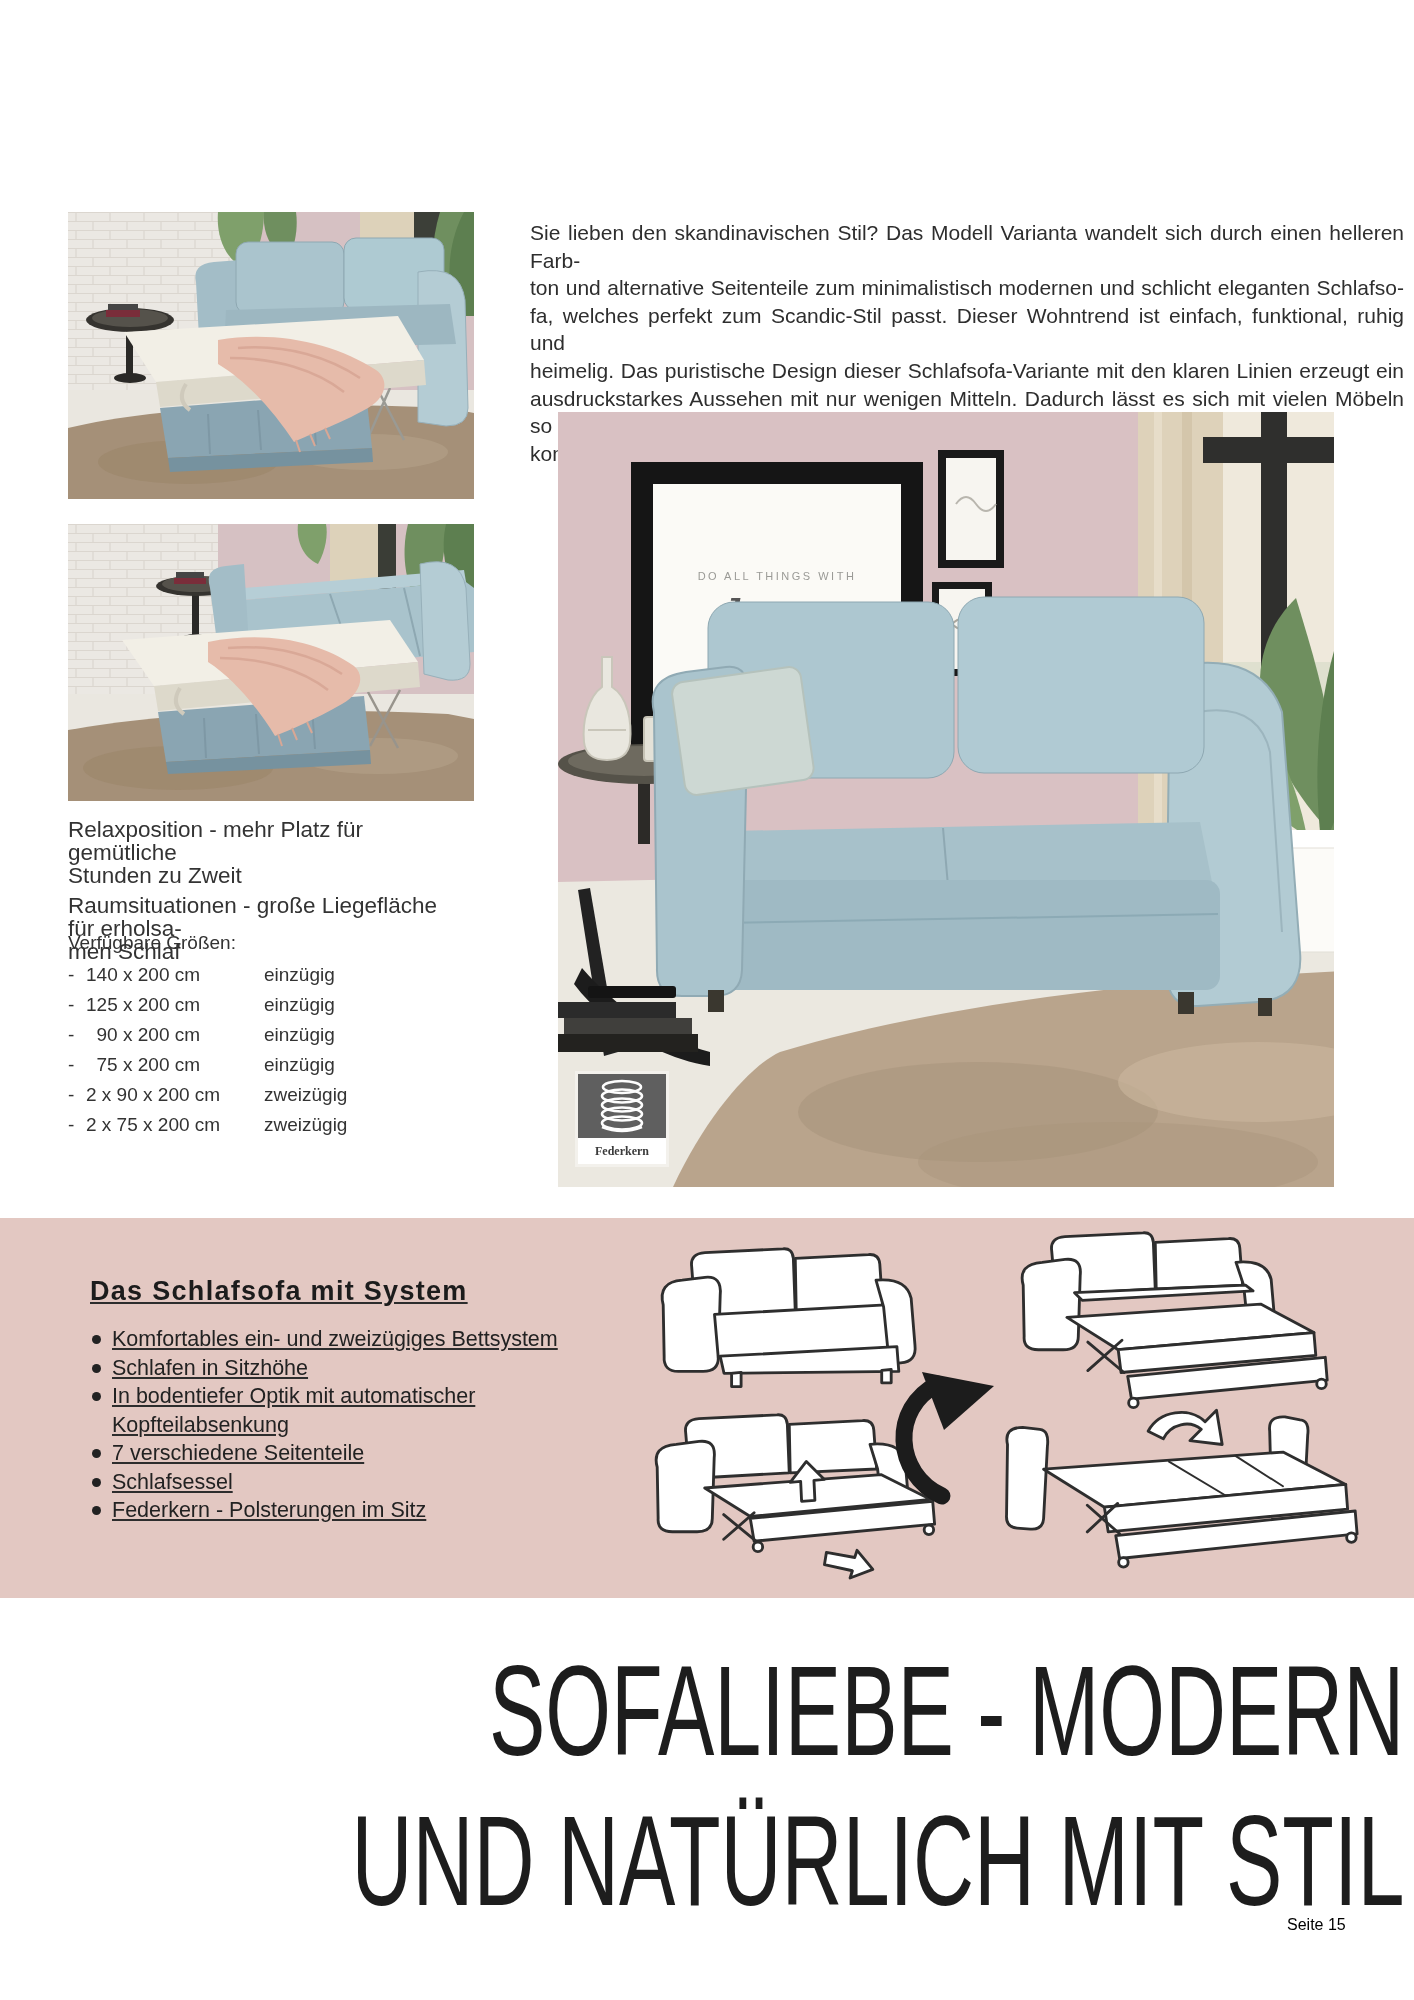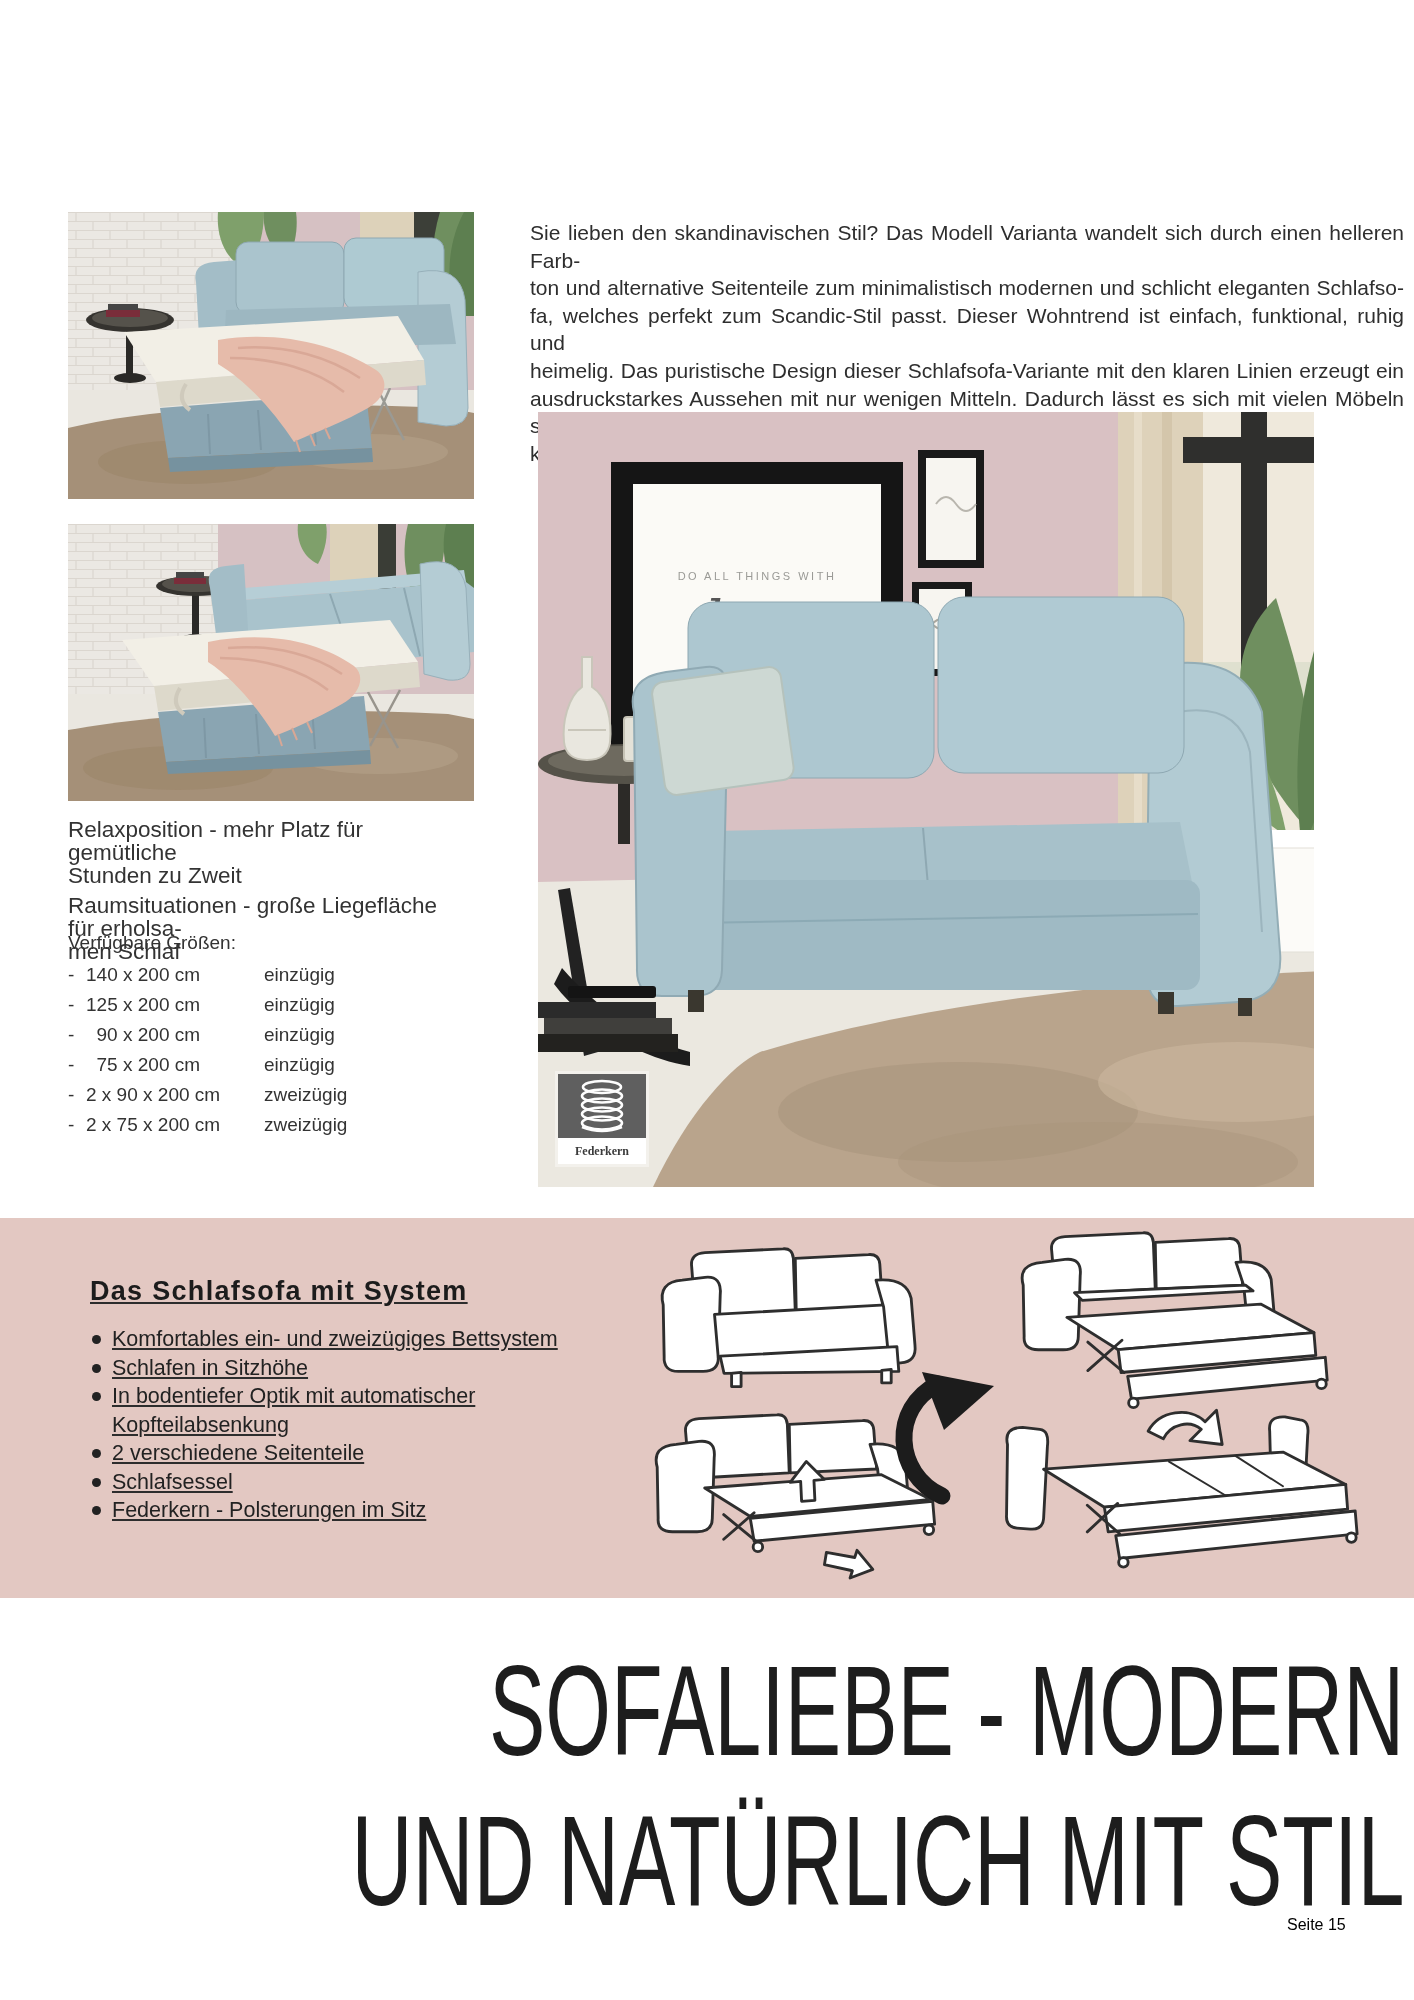--- a/index.html
+++ b/index.html
@@ -2,21 +2,21 @@
 <html><head>
 <meta charset="utf-8">
 <style>
   html,body{margin:0;padding:0;background:#fff;}
   .page{position:relative;width:1414px;height:2000px;background:#ffffff;overflow:hidden;
         font-family:"Liberation Sans", sans-serif;color:#2d2d2d;}
   figure{margin:0;padding:0;}
   .thumb{position:absolute;overflow:hidden;}
   .thumb1{left:68px;top:212px;width:406px;height:287px;}
   .thumb2{left:68px;top:524px;width:406px;height:277px;}
-  .main-photo{position:absolute;left:538px;top:412px;width:776px;height:775px;overflow:hidden;}
+  .main-photo{position:absolute;left:558px;top:412px;width:776px;height:775px;overflow:hidden;}
   .intro{position:absolute;left:530px;top:219px;width:874px;font-size:21px;line-height:27.6px;color:#2e2e2e;}
   .intro-line{text-align:justify;text-align-last:justify;}
   .intro-line.last{text-align-last:left;}
   .captions{position:absolute;left:68px;top:818px;width:400px;font-size:22.5px;line-height:23px;color:#333;}
   .caption-block{margin-bottom:7px;}
   .sizes{position:absolute;left:68px;top:932px;font-size:19px;color:#333;}
   .sizes-title{margin-bottom:6px;}
   .size-row{display:grid;grid-template-columns:18px 178px auto;line-height:30px;}
   .size-cell{white-space:pre;}
   .band{position:absolute;left:0;top:1218px;width:1414px;height:380px;background:#e3c8c2;}
@@ -289,21 +289,21 @@
     </div>
   </div>
 
   <section class="band">
     <div class="features">
       <h2>Das Schlafsofa mit System</h2>
       <ul>
         <li>Komfortables ein- und zweizügiges Bettsystem</li>
         <li>Schlafen in Sitzhöhe</li>
         <li>In bodentiefer Optik mit automatischer Kopfteilabsenkung</li>
-        <li>2 verschiedene Seitenteile</li>
+        <li>7 verschiedene Seitenteile</li>
         <li>Schlafsessel</li>
         <li>Federkern - Polsterungen im Sitz</li>
       </ul>
     </div>
 
     <svg class="diagram" width="815" height="375" viewBox="0 0 815 375">
       <g stroke="#2e2e2e" stroke-width="3" fill="#ffffff" stroke-linejoin="round" stroke-linecap="round">
 
         <g transform="translate(58,26) scale(0.95)">
           <path d="M46,22 Q44,8 60,7 L142,3 Q152,2 153,13 L155,68 L50,75 Z"></path>

